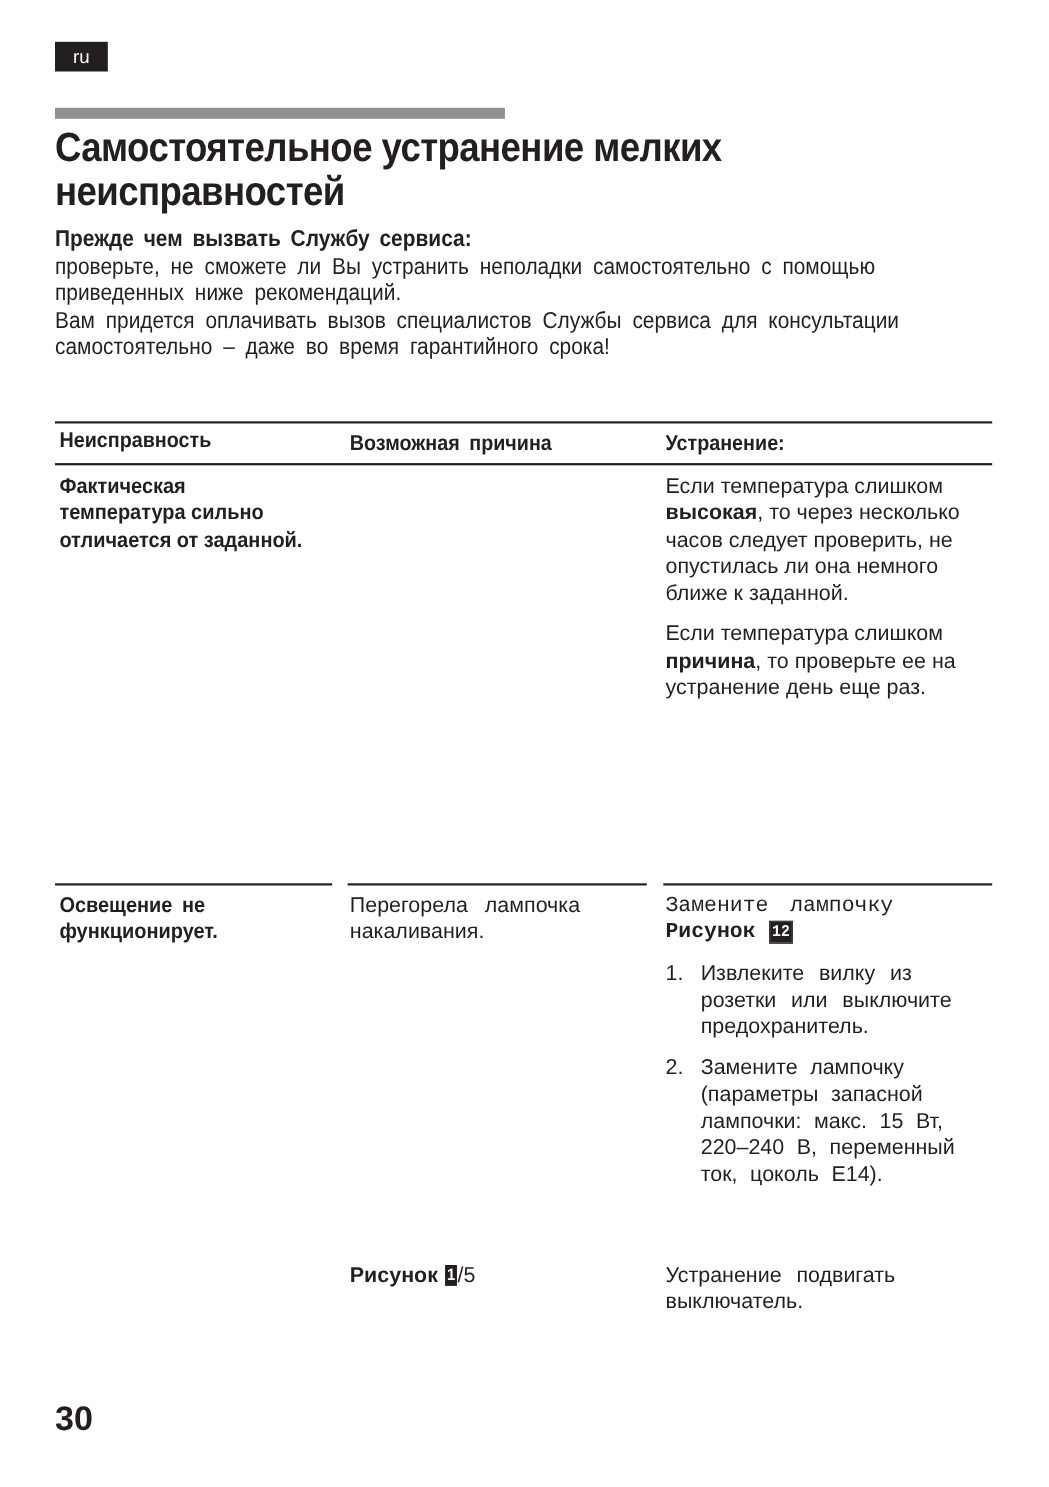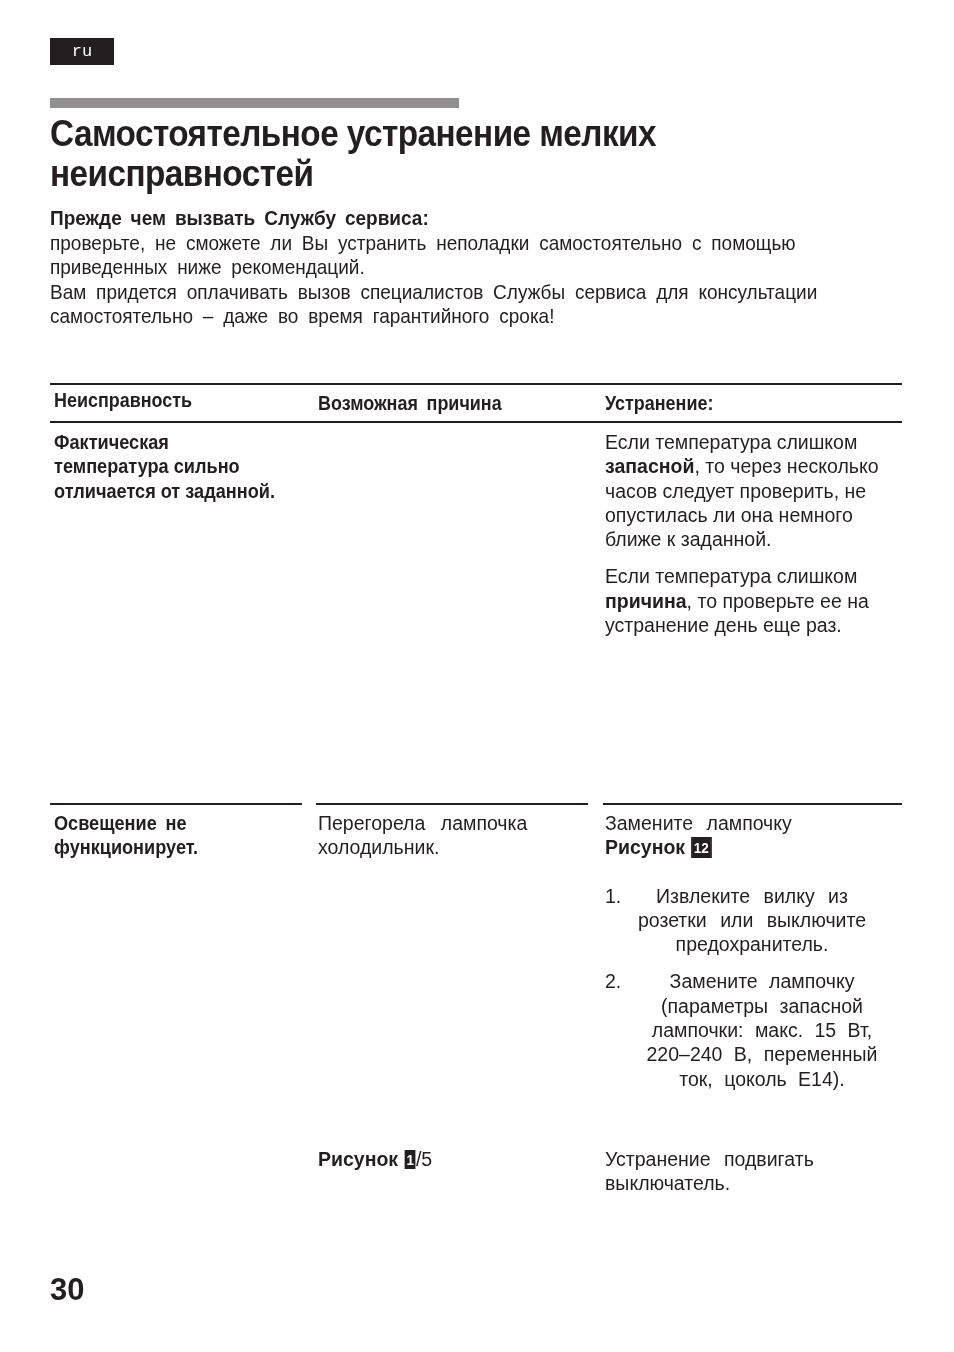--- a/index.html
+++ b/index.html
@@ -1,24 +1,23 @@
 <!DOCTYPE html>
 <html><head>
   <meta charset="utf-8">
   <style>
     html, body { margin: 0; padding: 0; background: #ffffff; }
     body {
       width: 954px; height: 1352px; position: relative; overflow: hidden;
       font-family: "Liberation Sans", sans-serif; color: #231f20;
     }
     .lang-tab {
-      position: absolute; left: 50px; top: 38px; width: 64px; height: 27px;
+      position: absolute; left: 50px; top: 38px; width: 48px; height: 27px;
       background: #231f20; color: #fff; font-size: 17px; line-height: 27px;
       text-align: center;
-      font-family: Liberation Mono, monospace;
     }
     .title-bar {
       position: absolute; left: 50px; top: 98px; width: 409px; height: 10px;
       background: #918f90;
     }
     .page-title {
       position: absolute; left: 50px; top: 114px; margin: 0;
       font-size: 37px; line-height: 40px; font-weight: bold; letter-spacing: -0.6px;
       transform: scaleX(0.9); transform-origin: left top; width: 900px;
     }
@@ -71,40 +70,40 @@
 <div class="hline" style="left:50px; top:803px; width:252px;"></div>
 <div class="hline" style="left:316px; top:803px; width:272px;"></div>
 <div class="hline" style="left:603px; top:803px; width:299px;"></div>
 
 <div class="cell th" style="left:54px; top:388px; transform:scaleX(0.92); transform-origin:left top;">Неисправность</div>
 <div class="cell th" style="left:318px; top:391px; transform:scaleX(0.92); transform-origin:left top; word-spacing:4px;">Возможная причина</div>
 <div class="cell th" style="left:605px; top:391px; transform:scaleX(0.92); transform-origin:left top;">Устранение:</div>
 
 <div class="cell fault" style="left:54px; top:430px; width:245px;">Фактическая температура сильно отличается от заданной.</div>
 <div class="cell remedy" style="left:605px; top:430px; width:295px;">
-  <p><span>Если температура слишком </span><span class="bold">запасной</span><span>, то через несколько часов следует проверить, не опустилась ли она немного ближе к заданной.</span></p>
+  <p><span>Если температура слишком </span><span class="bold">высокая</span><span>, то через несколько часов следует проверить, не опустилась ли она немного ближе к заданной.</span></p>
   <p><span>Если температура слишком </span><span class="bold">причина</span><span>, то проверьте ее на устранение день еще раз.</span></p>
 </div>
 
 <div class="cell fault" style="left:54px; top:811px; width:200px; word-spacing:4px;">Освещение не функционирует.</div>
-<div class="cell" style="left:318px; top:811px; width:262px; word-spacing:10px;">Перегорела лампочка холодильник.</div>
+<div class="cell" style="left:318px; top:811px; width:262px; word-spacing:10px;">Перегорела лампочка накаливания.</div>
 <div class="cell remedy" style="left:605px; top:811px; width:295px;">
-  <p style="margin-bottom:24px;">
+  <p style="margin-bottom:13px;font-family:Liberation Mono, monospace;">
     <span style="word-spacing:8px;">Замените лампочку</span><br>
     <span class="bold">Рисунок</span>
     <span class="figbox outlined">12</span>
   </p>
   <ol class="numlist">
     <li>
         <span class="num">1.</span>
-        <span style="display:block; width:230px; word-spacing:8px;text-align:center;">Извлеките вилку из розетки или выключите предохранитель.</span>
+        <span style="display:block; width:230px; word-spacing:8px;">Извлеките вилку из розетки или выключите предохранитель.</span>
       </li>
     <li>
         <span class="num">2.</span>
-        <span style="display:block; width:250px; word-spacing:6px;text-align:center;">Замените лампочку (параметры запасной лампочки: макс. 15 Вт, 220–240 В, переменный ток, цоколь E14).</span>
+        <span style="display:block; width:250px; word-spacing:6px;">Замените лампочку (параметры запасной лампочки: макс. 15 Вт, 220–240 В, переменный ток, цоколь E14).</span>
       </li>
   </ol>
 </div>
 
 <div class="cell" style="left:318px; top:1147px; width:262px;">
   <span class="bold">Рисунок</span>
   <span class="figbox">1</span><span>/5</span>
 </div>
 <div class="cell" style="left:605px; top:1147px; width:270px; word-spacing:8px;">Устранение подвигать выключатель.</div>
 

